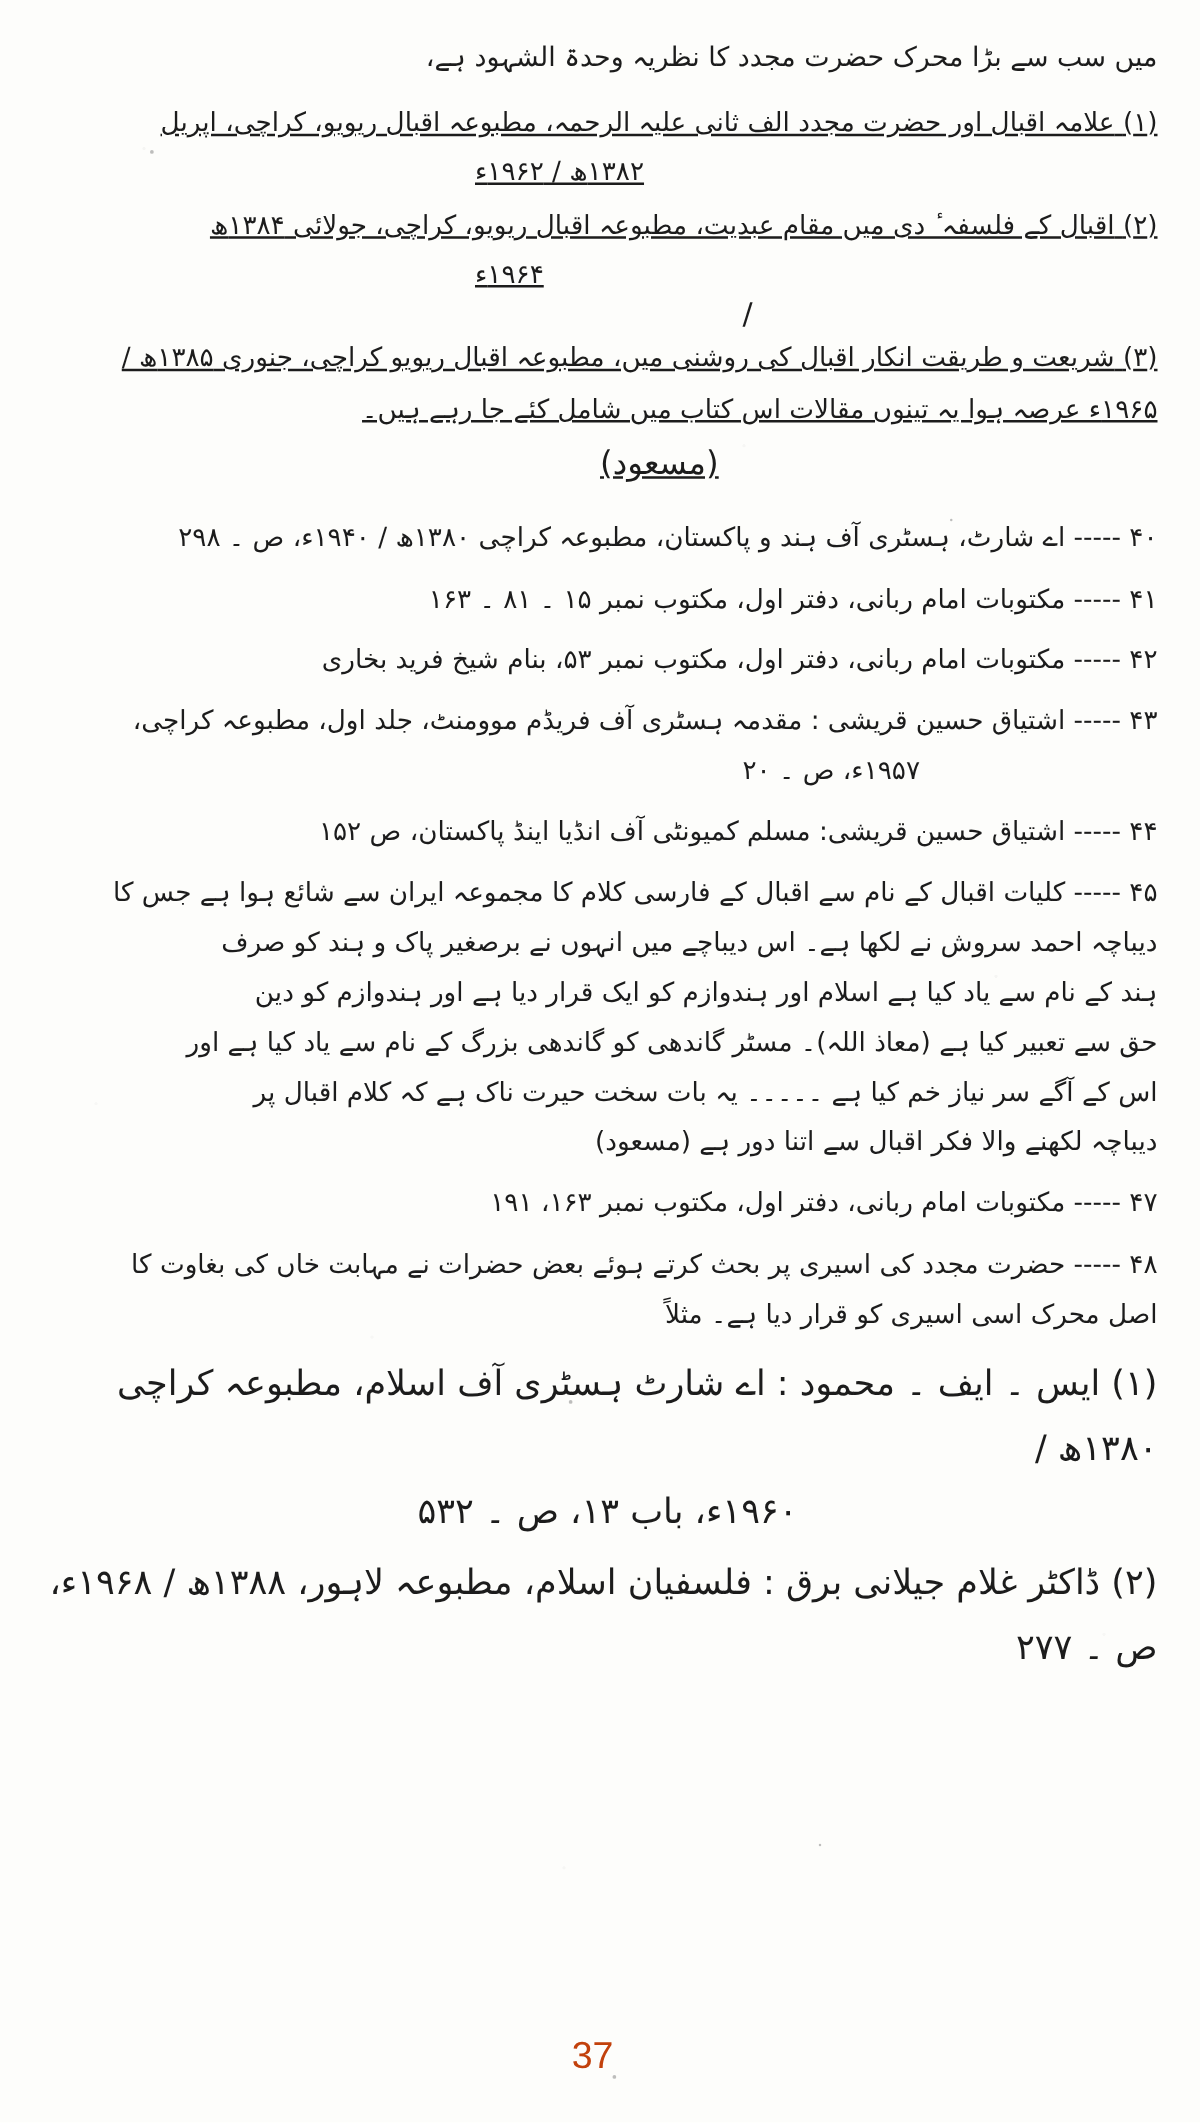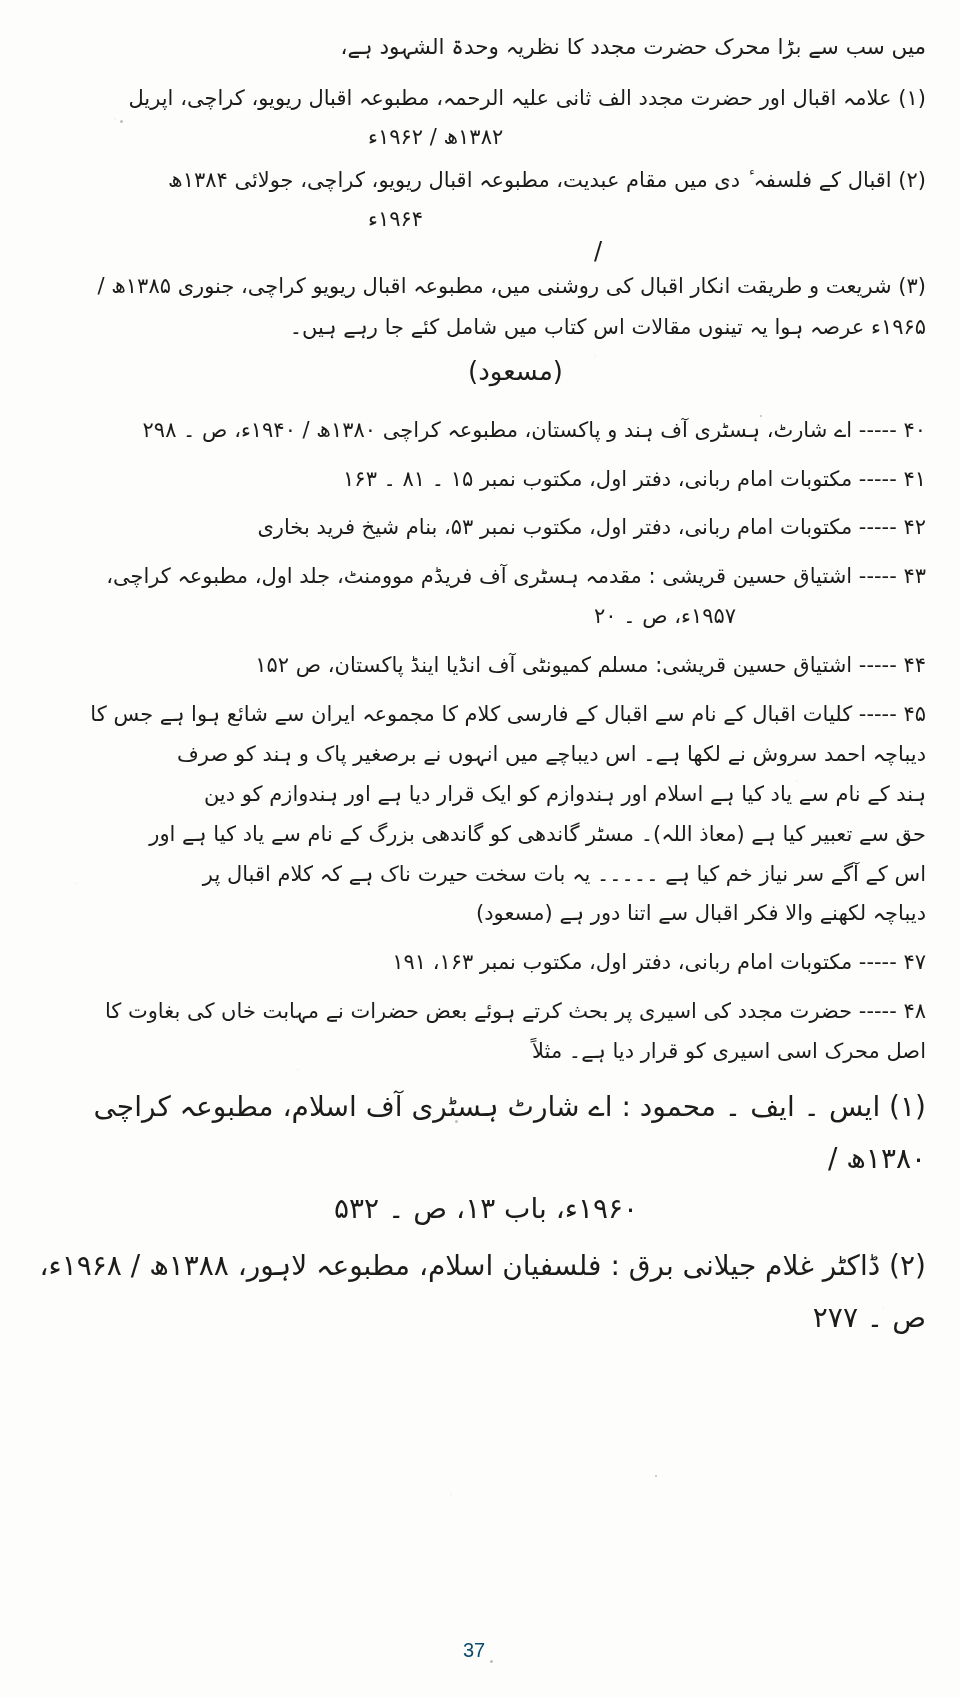--- a/index.html
+++ b/index.html
@@ -60,21 +60,22 @@
     font-size: 21px;
   }
 
   .intro {
     font-size: 21.5px;
     margin-bottom: 10px;
   }
 
   .ref-note {
     font-size: 21px;
-    margin: 0 0 2px 4px;
+    margin: 0 0 2px 16px;
+    text-decoration: underline;
   }
   .ref-note .cont {
     display: block;
     text-align: left;
     padding-left: 120px;
     margin-top: -2px;
   }
   .ref-note .cont.far {
     padding-left: 330px;
   }
@@ -155,22 +156,22 @@
     margin-top: -2px;
   }
 
   .page-number {
     position: absolute;
     bottom: 36px;
     left: 0;
     right: 12px;
     text-align: center;
     font-family: "Liberation Sans", sans-serif;
-    font-size: 20px;
-    color: #0c4a6e;
+    font-size: 30px;
+    color: #c2410c;
     z-index: 2;
   }
 
   .dot-speck {
     position: absolute;
     background: rgba(0,0,0,0.25);
     border-radius: 50%;
     pointer-events: none;
   }
 </style>

